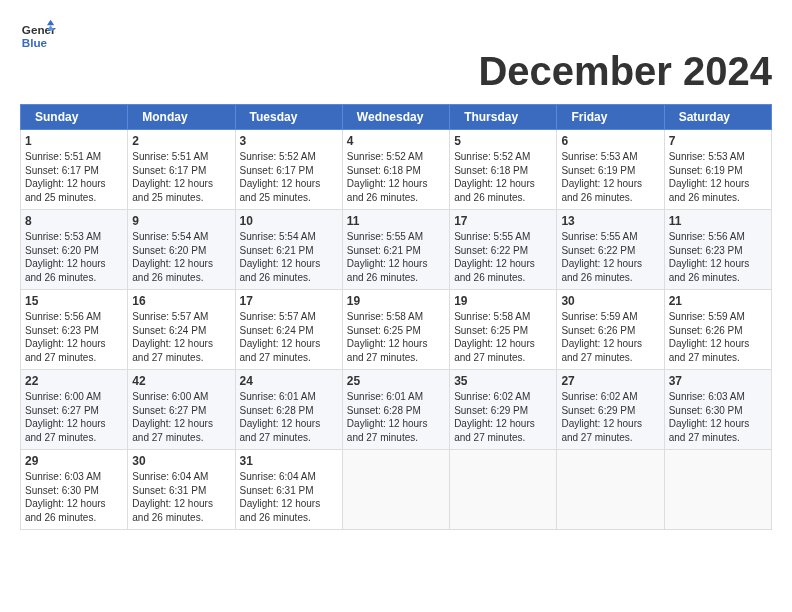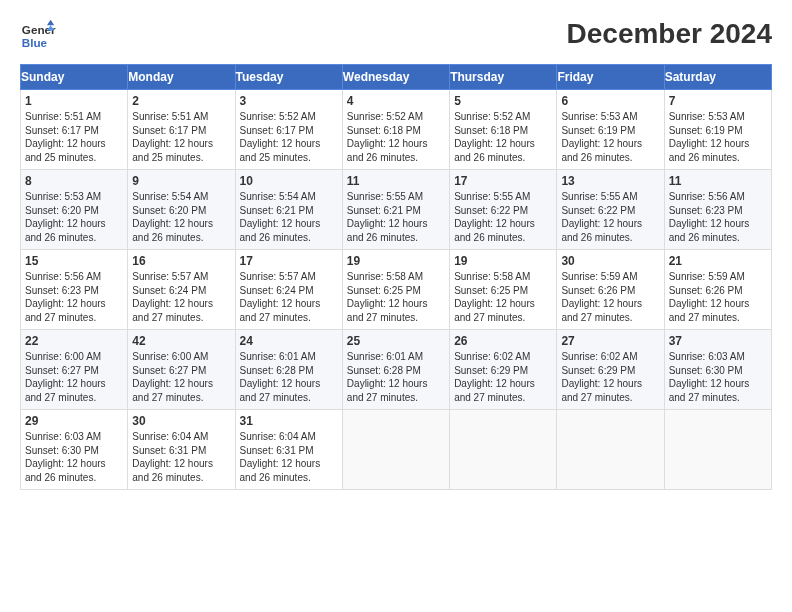--- a/index.html
+++ b/index.html
@@ -27,39 +27,40 @@
       gap: 4px;
     }
     .logo-icon {
       width: 36px;
       height: 36px;
     }
     .title-block {
       text-align: right;
     }
     .month-title {
-      font-size: 28px;
+      font-size: 40px;
       font-weight: bold;
       color: #333;
+      margin-top: 31px;
     }
     .subtitle {
       font-size: 14px;
       color: #555;
     }
     .calendar-table {
       width: 100%;
       border-collapse: collapse;
       table-layout: fixed;
     }
     .calendar-table th {
       background: #3a6bbf;
       color: #fff;
       font-size: 12px;
       font-weight: bold;
-      padding: 5px 0;
+      padding: 5px 14px;
       text-align: left;
       border: 1px solid #5588e0;
     }
     .calendar-table td {
       vertical-align: top;
       padding: 4px 4px;
       font-size: 9.5px;
       color: #333;
       border: 1px solid #ddd;
       height: 80px;
@@ -290,21 +291,21 @@
 and 27 minutes.</div>
           </td>
           <td>
             <span class="day-num">25</span>
             <div class="day-info" style="white-space: pre-line;">Sunrise: 6:01 AM
 Sunset: 6:28 PM
 Daylight: 12 hours
 and 27 minutes.</div>
           </td>
           <td>
-            <span class="day-num">26</span>
+            <span class="day-num">35</span>
             <div class="day-info" style="white-space: pre-line;">Sunrise: 6:02 AM
 Sunset: 6:29 PM
 Daylight: 12 hours
 and 27 minutes.</div>
           </td>
           <td>
             <span class="day-num">27</span>
             <div class="day-info" style="white-space: pre-line;">Sunrise: 6:02 AM
 Sunset: 6:29 PM
 Daylight: 12 hours

